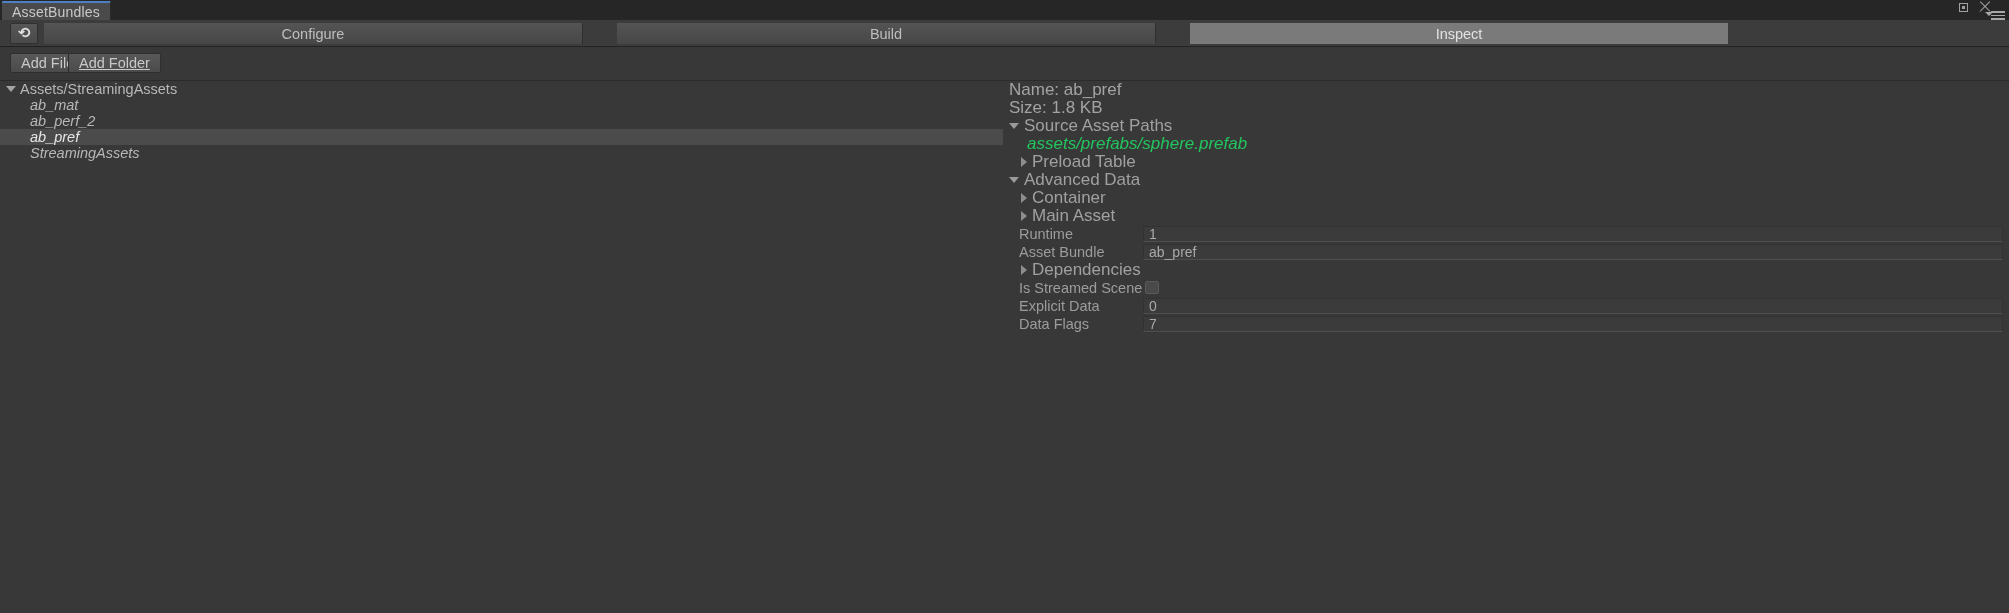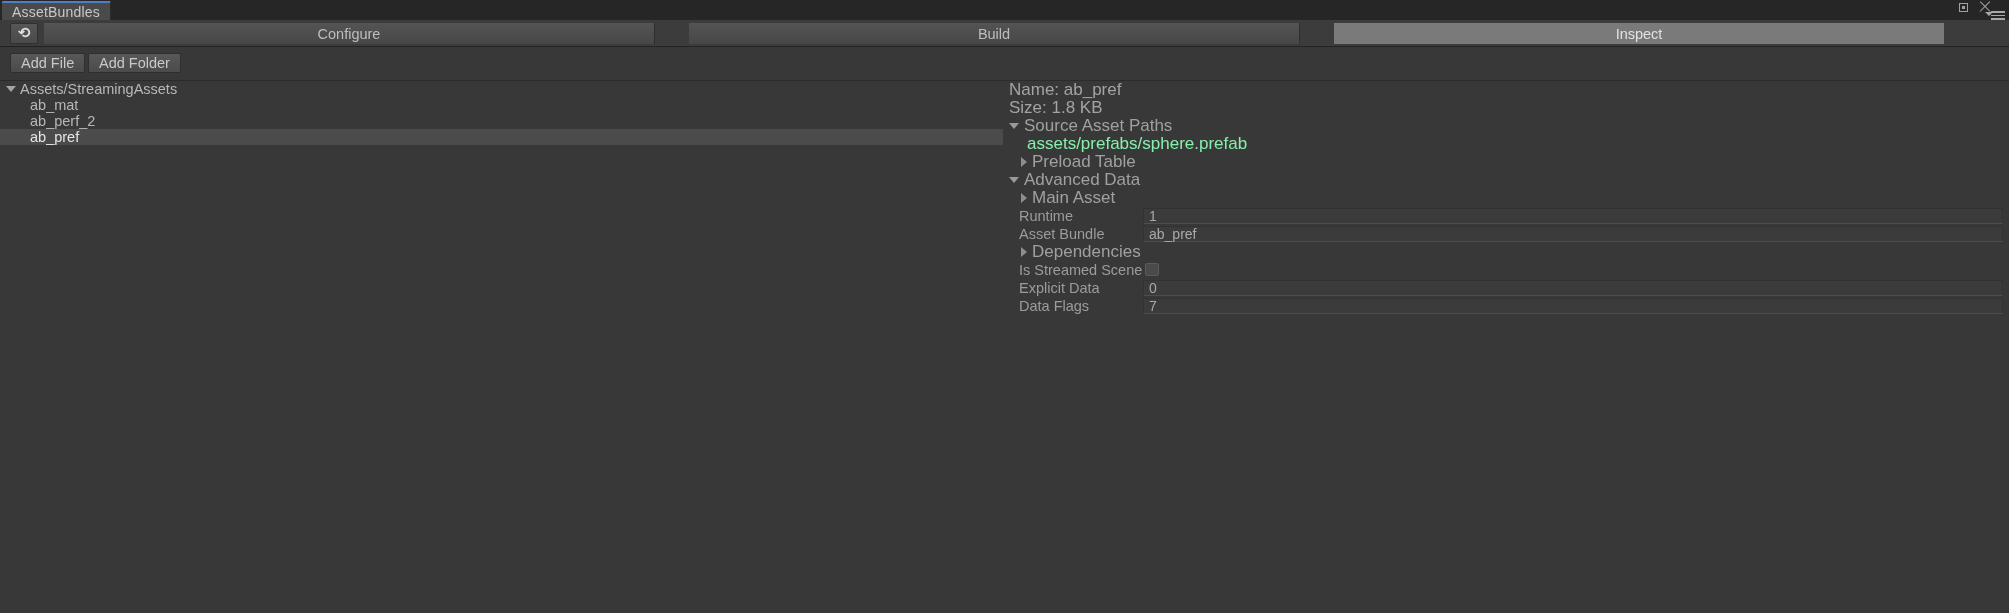--- a/index.html
+++ b/index.html
@@ -98,21 +98,21 @@
   .refresh-glyph {
     font-size: 15px; line-height: 1;
     color: #e0e0e0;
     font-family: "DejaVu Sans", sans-serif;
     transform: scaleX(-1);
     font-weight: bold;
   }
   .mode-tabs {
     position: absolute;
     left: 44px; top: 3px;
-    width: 1900px; height: 21px;
+    width: 1684px; height: 21px;
     display: flex;
     gap: 34px;
   }
   .mode-tab {
     flex: 1 1 0;
     height: 21px;
     display: flex; align-items: center; justify-content: center;
     background: linear-gradient(#545454, #474747);
     border-right: 1px solid #2e2e2e;
     box-sizing: border-box;
@@ -142,21 +142,21 @@
     border-radius: 2px;
     box-sizing: border-box;
     display: flex; align-items: center; justify-content: center;
     color: #c9c9c9;
     font-size: 14.5px;
     padding: 0 10px;
     cursor: pointer;
     user-select: none;
   }
   .btn-addfile   { left: 10px;  min-width: 62px; }
-  .btn-addfolder { left: 88px;  min-width: 74px; }
+  .btn-addfolder { left: 68px;  min-width: 74px; text-decoration: underline; }
 
   
   .tree-panel {
     position: absolute;
     left: 0; top: 80px;
     width: 1079px; height: 533px;
     background: #383838;
     border-top: 1px solid #2b2b2b;
     border-right: 1px solid #242424;
     box-sizing: border-box;
@@ -194,21 +194,21 @@
   }
   .tree-row .tri-down {
     margin-left: 6px;
     width: 0; height: 0;
     border-left: 5px solid transparent;
     border-right: 5px solid transparent;
     border-top: 6px solid #a5a5a5;
     flex: none;
   }
   .tree-row .label-root { margin-left: 4px; }
-  .tree-row .label-child { margin-left: 30px; }
+  .tree-row .label-child { margin-left: 30px; font-style: italic; }
 
   
   .insp-panel {
     position: absolute;
     left: 1003px; top: 80px;
     width: 1006px; height: 533px;
     background: #383838;
     border-top: 1px solid #2b2b2b;
     box-sizing: border-box;
     overflow: hidden;
@@ -216,21 +216,21 @@
   .insp-row {
     position: relative;
     height: 18px;
     display: flex;
     align-items: center;
     font-size: 17px;
     color: #9e9e9e;
     white-space: nowrap;
   }
   .insp-text { padding-left: 6px; color: #a3a3a3; }
-  .insp-subtext { padding-left: 24px; color: #86efac; }
+  .insp-subtext { padding-left: 24px; color: #22c55e; font-style: italic; }
 
   .foldout {
     display: flex; align-items: center;
     cursor: pointer;
   }
   .tri-right {
     width: 0; height: 0;
     border-top: 5px solid transparent;
     border-bottom: 5px solid transparent;
     border-left: 6px solid #8e8e8e;
@@ -348,20 +348,23 @@
 
     <div class="tree-row">
       <span class="label-child">ab_mat</span>
     </div>
     <div class="tree-row">
       <span class="label-child">ab_perf_2</span>
     </div>
     <div class="tree-row selected">
       <span class="label-child">ab_pref</span>
     </div>
+    <div class="tree-row">
+      <span class="label-child">StreamingAssets</span>
+    </div>
   </div>
 
   <div class="insp-panel">
 
     <div class="insp-row">
       <span class="insp-text">Name: ab_pref</span>
     </div>
     <div class="insp-row">
       <span class="insp-text">Size: 1.8 KB</span>
     </div>
@@ -385,20 +388,26 @@
 
     <div class="insp-row">
       <span class="foldout fold-l1">
         <span class="tri-down-sm"></span>
         <span class="fold-label">Advanced Data</span>
       </span>
     </div>
     <div class="insp-row">
       <span class="foldout fold-l2">
         <span class="tri-right"></span>
+        <span class="fold-label">Container</span>
+      </span>
+    </div>
+    <div class="insp-row">
+      <span class="foldout fold-l2">
+        <span class="tri-right"></span>
         <span class="fold-label">Main Asset</span>
       </span>
     </div>
 
     <div class="field-row">
       <span class="field-label">Runtime Compatibility</span>
       <span class="field-input">1</span>
     </div>
     <div class="field-row">
       <span class="field-label">Asset Bundle Name</span>

